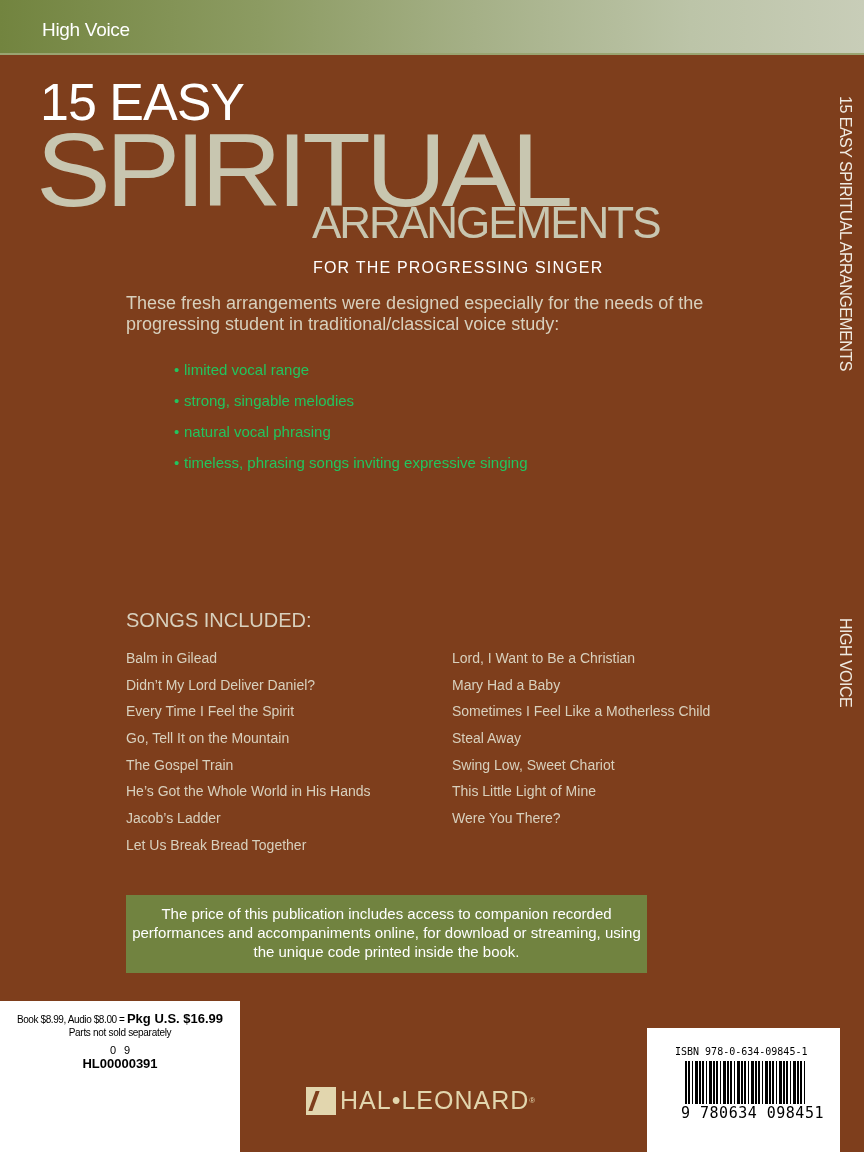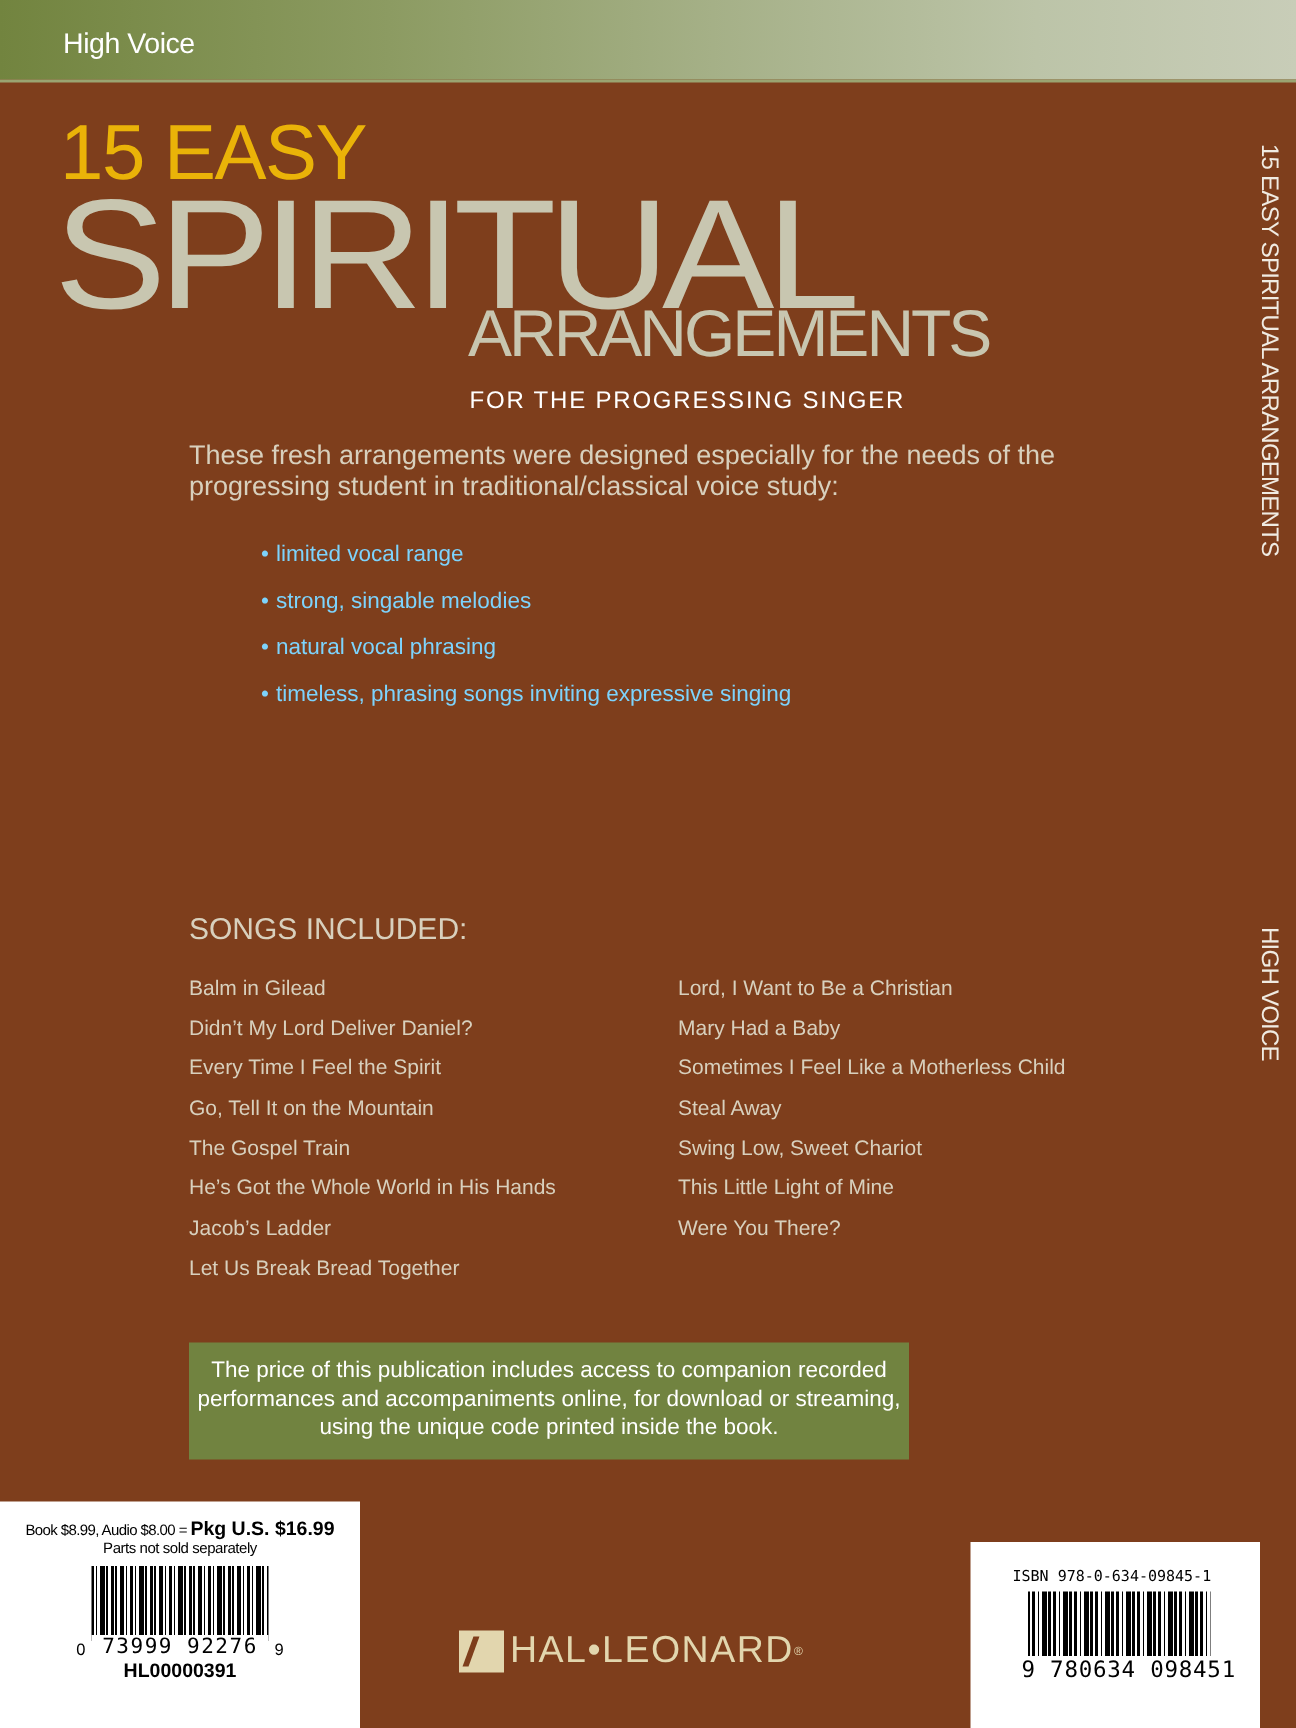--- a/index.html
+++ b/index.html
@@ -1,36 +1,36 @@
 <!DOCTYPE html>
 <html><head>
 <meta charset="utf-8">
 <style>
   html, body { margin:0; padding:0; }
   body { width:864px; height:1152px; position:relative; overflow:hidden; background:#7e3e1c; font-family:"Liberation Sans", sans-serif; }
   .header { position:absolute; left:0; top:0; width:864px; height:53px;
     background:linear-gradient(90deg,#72843f 0%,#8c9b62 30%,#a5b087 55%,#bcc4a8 80%,#c8cdb8 100%);
     border-bottom:2px solid #9aa471; }
   .header-label { position:absolute; left:42px; top:19px; color:#fff; font-size:19px; letter-spacing:-0.3px; }
-  .t1 { position:absolute; left:40px; top:76px; color:#eab308; font-size:52px; letter-spacing:-1px; line-height:1; font-weight:normal; }
+  .t1 { position:absolute; left:40px; top:76px; color:#ffffff; font-size:52px; letter-spacing:-1px; line-height:1; font-weight:normal; }
   .t2 { position:absolute; left:36px; top:118px; color:#c8c6b0; font-size:104px; letter-spacing:-5px; line-height:1; transform:scaleX(1.08); transform-origin:left top; }
   .t3 { position:absolute; left:312px; top:201px; color:#c8c6b0; font-size:44px; letter-spacing:-2px; line-height:1; }
   .t4 { position:absolute; left:313px; top:259px; color:#fff; font-size:16px; letter-spacing:1.2px; }
   .spine { position:absolute; left:836px; top:96px; writing-mode:vertical-rl; color:#f0ebe2; font-size:16px; letter-spacing:-0.5px; }
   .spine2 { position:absolute; left:836px; top:618px; writing-mode:vertical-rl; color:#f0ebe2; font-size:16px; letter-spacing:-0.5px; }
   .intro { position:absolute; left:126px; top:293px; width:600px; color:#d8d0bd; font-size:18px; line-height:21px; }
-  .bullets { position:absolute; left:176px; top:360px; margin:0; padding:0; list-style:none; color:#7dd3fc; font-size:15px; }
+  .bullets { position:absolute; left:176px; top:360px; margin:0; padding:0; list-style:none; color:#22c55e; font-size:15px; }
   .bullets li { margin-bottom:11px; line-height:20px; padding-left:8px; position:relative; width:440px; }
   .bullets li:before { content:"•"; position:absolute; left:-2px; top:0; }
   .songs-title { position:absolute; left:126px; top:609px; color:#d8d0bd; font-size:20px; }
   .col { position:absolute; top:648px; margin:0; padding:0; list-style:none; color:#d8d0bd; font-size:14px; }
   .col li { height:26.7px; line-height:20px; }
   .col-left { left:126px; }
   .col-right { left:452px; }
-  .notice { position:absolute; left:126px; top:895px; width:480px; height:78px; background:#718340; color:#fff; font-size:15px; text-align:center; line-height:19px; box-sizing:border-box; padding-top:9px; }
+  .notice { position:absolute; left:126px; top:895px; width:521px; height:78px; background:#718340; color:#fff; font-size:15px; text-align:center; line-height:19px; box-sizing:border-box; padding-top:9px; }
   .price-box { position:absolute; left:0; top:1001px; width:240px; height:151px; background:#fff; color:#000; text-align:center; }
   .price-line { margin-top:10px; font-size:10px; letter-spacing:-0.4px; }
   .price-line b { font-size:13px; letter-spacing:0; }
   .parts { font-size:10px; letter-spacing:-0.3px; margin-top:1px; }
   .barcode { display:flex; justify-content:center; align-items:flex-end; }
   .bars { height:50px; width:118px; background:repeating-linear-gradient(90deg,#000 0 2px,#fff 2px 3px,#000 3px 4px,#fff 4px 6px,#000 6px 9px,#fff 9px 10px,#000 10px 11px,#fff 11px 13px); }
   .upc-digits { font-size:14px; letter-spacing:1px; font-family:"DejaVu Sans Mono", monospace; margin-top:-4px; }
   .hl { font-size:13px; font-weight:bold; margin-top:0px; }
   .isbn-box { position:absolute; left:647px; top:1028px; width:193px; height:124px; background:#fff; color:#000; }
   .isbn-text { position:absolute; left:28px; top:18px; font-family:"DejaVu Sans Mono", monospace; font-size:10px; }
@@ -88,24 +88,20 @@
 
 <div class="notice">The price of this publication includes access to companion recorded performances and accompaniments online, for download or streaming, using the unique code printed inside the book.</div>
 
 <div class="price-box">
   <div class="price-line">
     <span>Book $8.99, Audio $8.00 = </span><b>Pkg U.S. $16.99</b>
   </div>
   <div class="parts">Parts not sold separately</div>
   <div class="barcode" style="margin-top:6px;">
     <span style="font-size:11px;margin-right:4px;">0</span>
-    <div>
-      <div class="bars"></div>
-      <div class="upc-digits" style="background:#fff;">73999 92276</div>
-    </div>
     <span style="font-size:11px;margin-left:4px;">9</span>
   </div>
   <div class="hl">HL00000391</div>
 </div>
 
 <div class="logo">
   <div class="logo-mark"></div>
   <span class="logo-text">HAL•LEONARD</span>
   <span class="logo-reg">®</span>
 </div>

